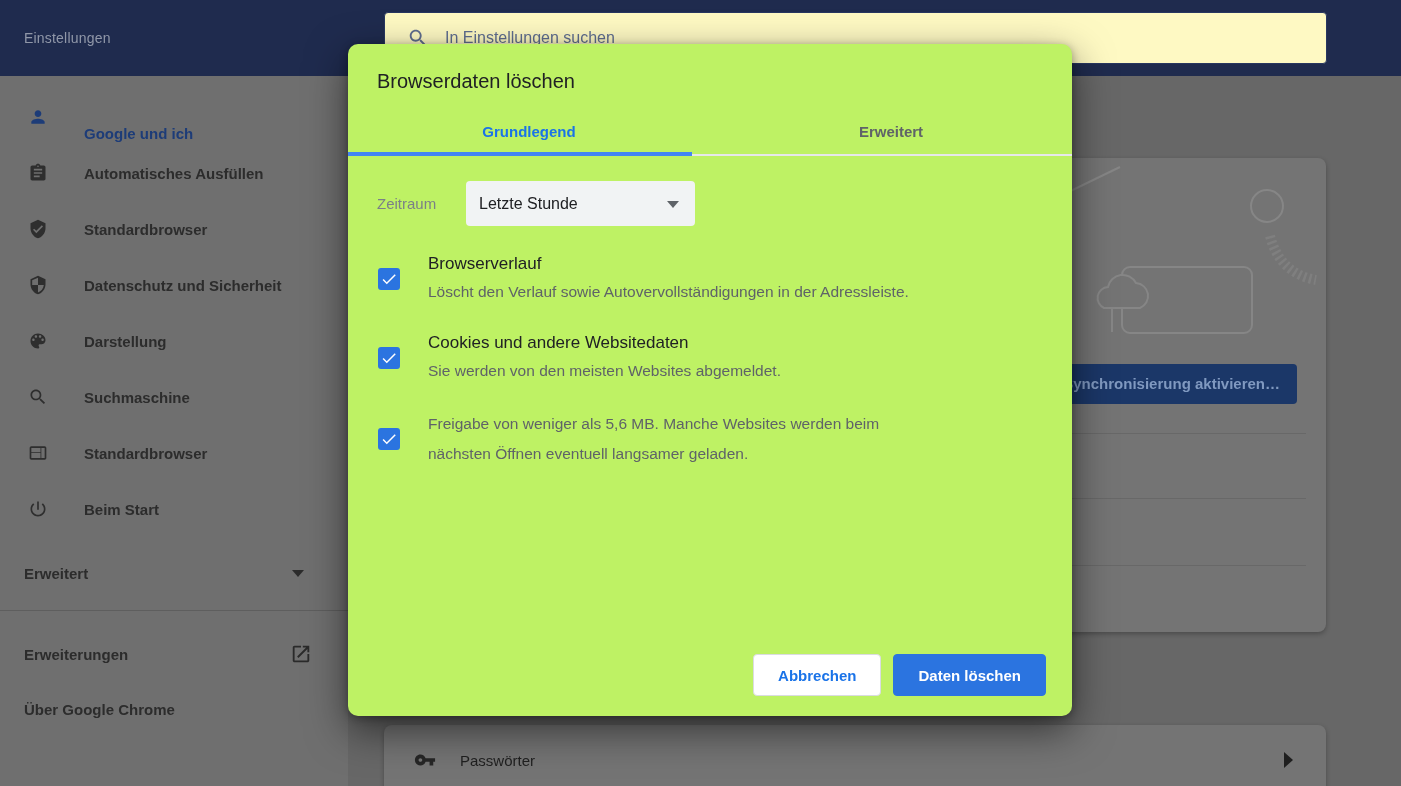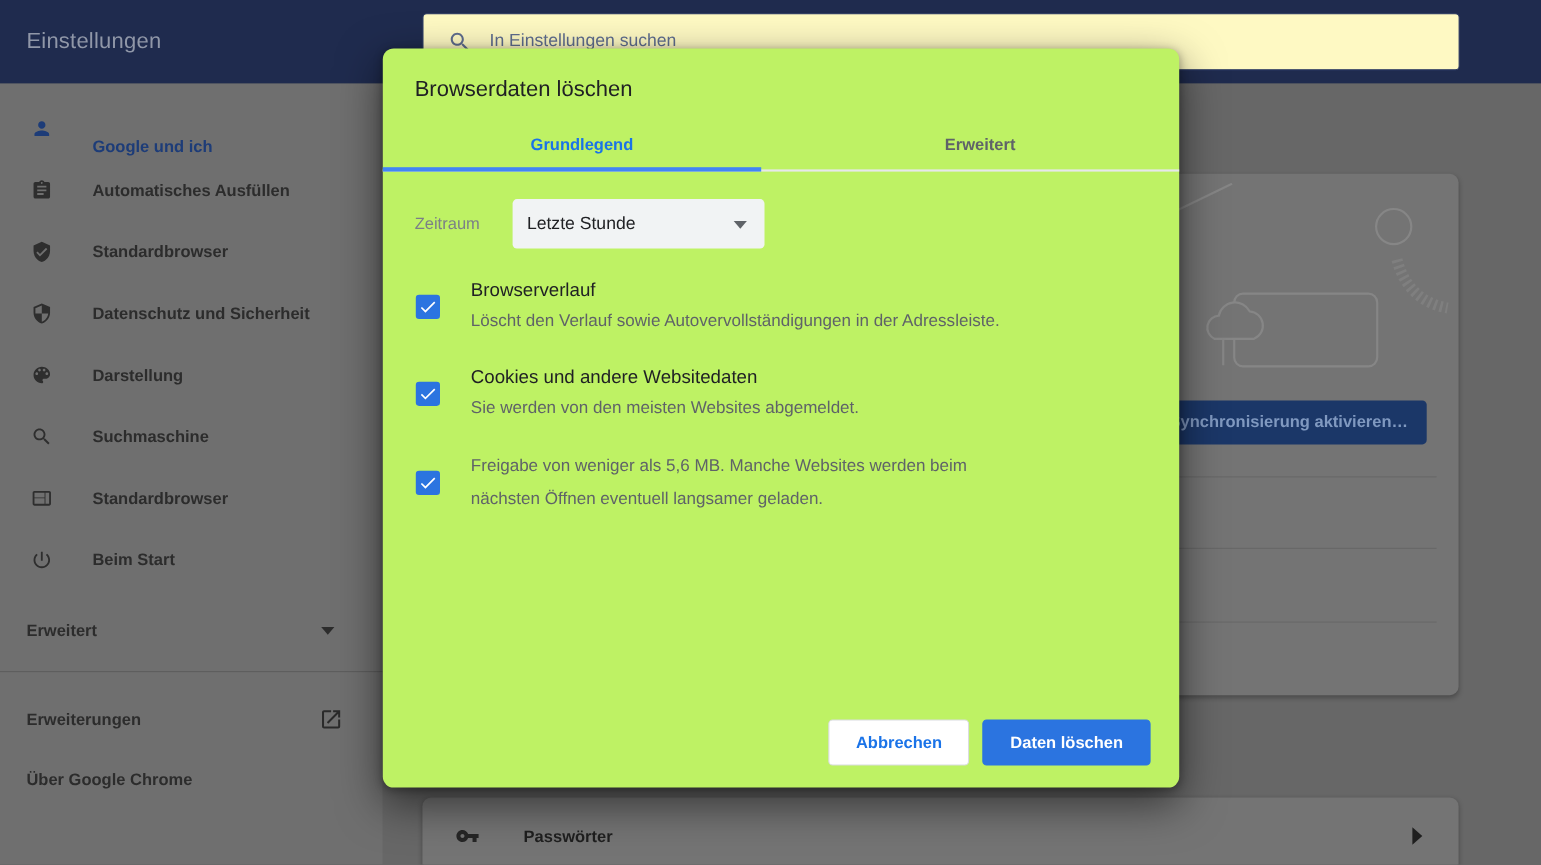--- a/index.html
+++ b/index.html
@@ -1,21 +1,21 @@
 <!DOCTYPE html>
 <html><head>
 <meta charset="utf-8">
 <style>
   * { margin:0; padding:0; box-sizing:border-box; }
   html,body { width:1401px; height:786px; overflow:hidden; }
   body { font-family:"Liberation Sans","DejaVu Sans",sans-serif; background:#676767; position:relative; }
 
   
   .topbar { position:absolute; left:0; top:0; width:1401px; height:76px; background:#1f2b4e; z-index:1; }
-  .topbar-title { position:absolute; left:24px; top:0; height:76px; line-height:76px; font-size:20px; color:#9097a8; letter-spacing:.2px; }
+  .topbar-title { position:absolute; left:24px; top:0; height:76px; line-height:76px; font-size:14px; color:#9097a8; letter-spacing:.2px; }
   .searchbox { position:absolute; left:384px; top:12px; width:943px; height:52px; background:#fef9c3; border:1px solid #283760; border-radius:4px; display:flex; align-items:center; }
   .searchbox svg { margin-left:22px; width:22px; height:22px; fill:#5f6d8e; flex:none; }
   .search-placeholder { margin-left:16px; font-size:16px; color:#5f6d8e; }
 
   
   .sidebar { position:absolute; left:0; top:76px; width:348px; bottom:0; background:#6f6f6f; z-index:1; padding-top:13px; }
   .sb-item { position:relative; height:56px; display:flex; align-items:center; cursor:pointer; }
   .sb-icon { width:20px; height:20px; margin-left:28px; flex:none; }
   .sb-icon svg { width:20px; height:20px; fill:#2e2e2e; display:block; }
   .sb-label { margin-left:36px; font-size:15px; font-weight:bold; color:#2c2c2c; }
@@ -36,21 +36,21 @@
   .card { position:absolute; background:#747474; border-radius:8px; box-shadow:0 2px 5px rgba(0,0,0,.28); }
   .card-sync { left:36px; top:82px; width:942px; height:474px; overflow:hidden; }
   .sync-art { position:absolute; left:640px; top:0; width:300px; height:240px; }
   .sync-btn { position:absolute; top:206px; right:29px; height:40px; padding:0 17px; background:#1b3768; color:#8099c0;
     font-size:15px; font-weight:bold; border:none; border-radius:4px; line-height:40px; cursor:pointer; white-space:nowrap; font-family:inherit; }
   .card-row-divider { position:absolute; left:20px; right:20px; height:1px; background:#686868; }
   .card-passwords { left:36px; top:649px; width:942px; height:90px; }
   .pw-row { position:relative; height:70px; display:flex; align-items:center; cursor:pointer; }
   .pw-icon { width:22px; height:22px; margin-left:30px; flex:none; }
   .pw-icon svg { width:22px; height:22px; fill:#262626; }
-  .pw-label { margin-left:40px; font-size:15px; font-weight:bold; color:#1f1f1f; }
+  .pw-label { margin-left:24px; font-size:15px; font-weight:normal; color:#1f1f1f; }
   .pw-chevron { position:absolute; right:33px; top:50%; margin-top:-8px; width:0; height:0;
     border-top:8px solid transparent; border-bottom:8px solid transparent; border-left:9px solid #1f1f1f; }
 
   
   .dialog { position:absolute; left:348px; top:44px; width:724px; height:672px; background:#bef264; border-radius:10px;
     box-shadow:0 14px 40px rgba(0,0,0,.55), 0 2px 8px rgba(0,0,0,.3); z-index:10; }
   .dlg-title { position:absolute; left:29px; top:26px; font-size:20px; color:#202124; }
   .dlg-tabs { position:absolute; left:0; top:64px; width:100%; height:48px; display:flex; border-bottom:2px solid #e6e8ea; }
   .dlg-tab { flex:1; position:relative; text-align:center; line-height:48px; font-size:15px; font-weight:bold; color:#5f6368; cursor:pointer; }
   .dlg-tab.active { color:#1a73e8; }

